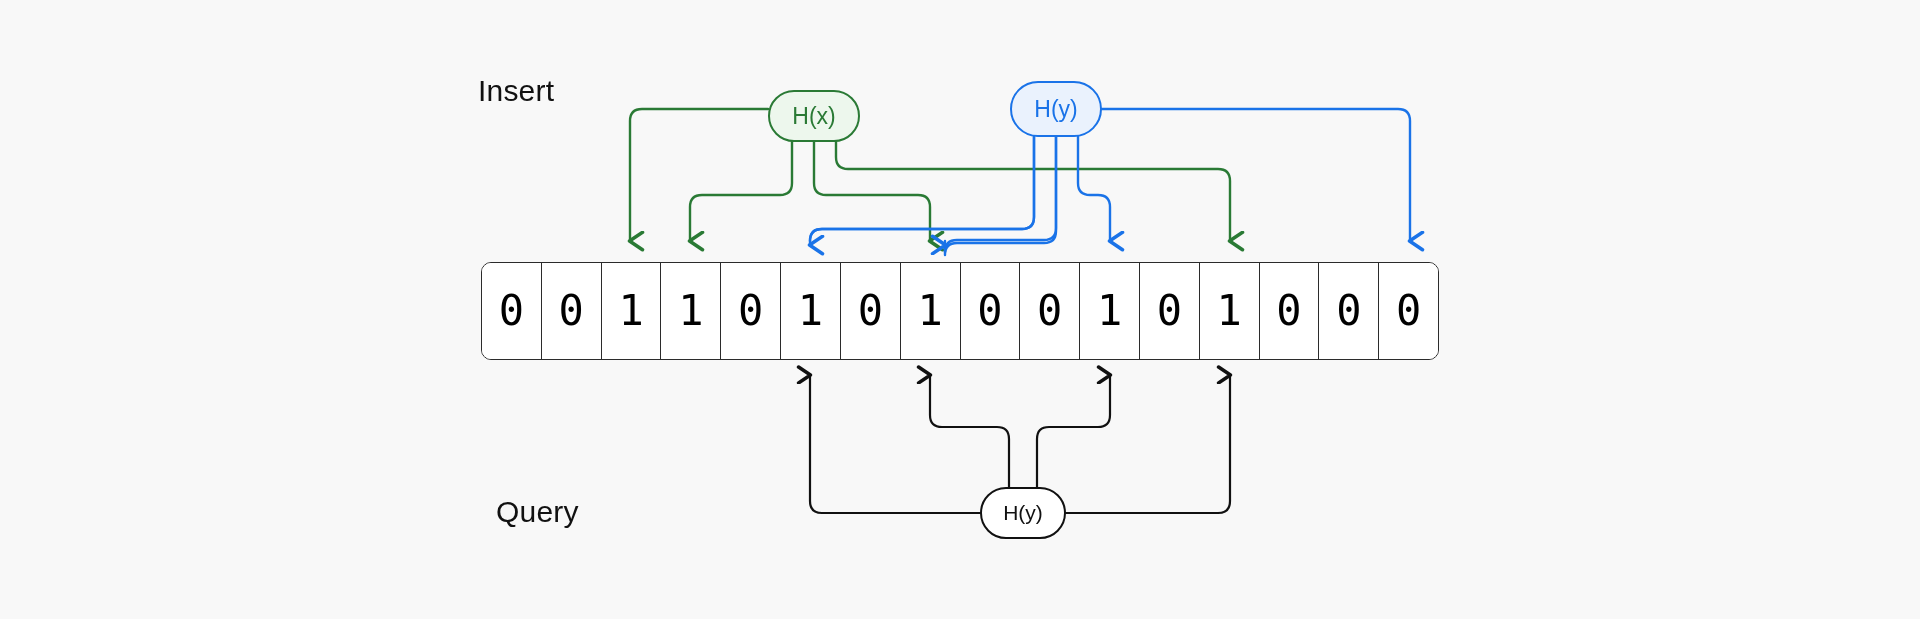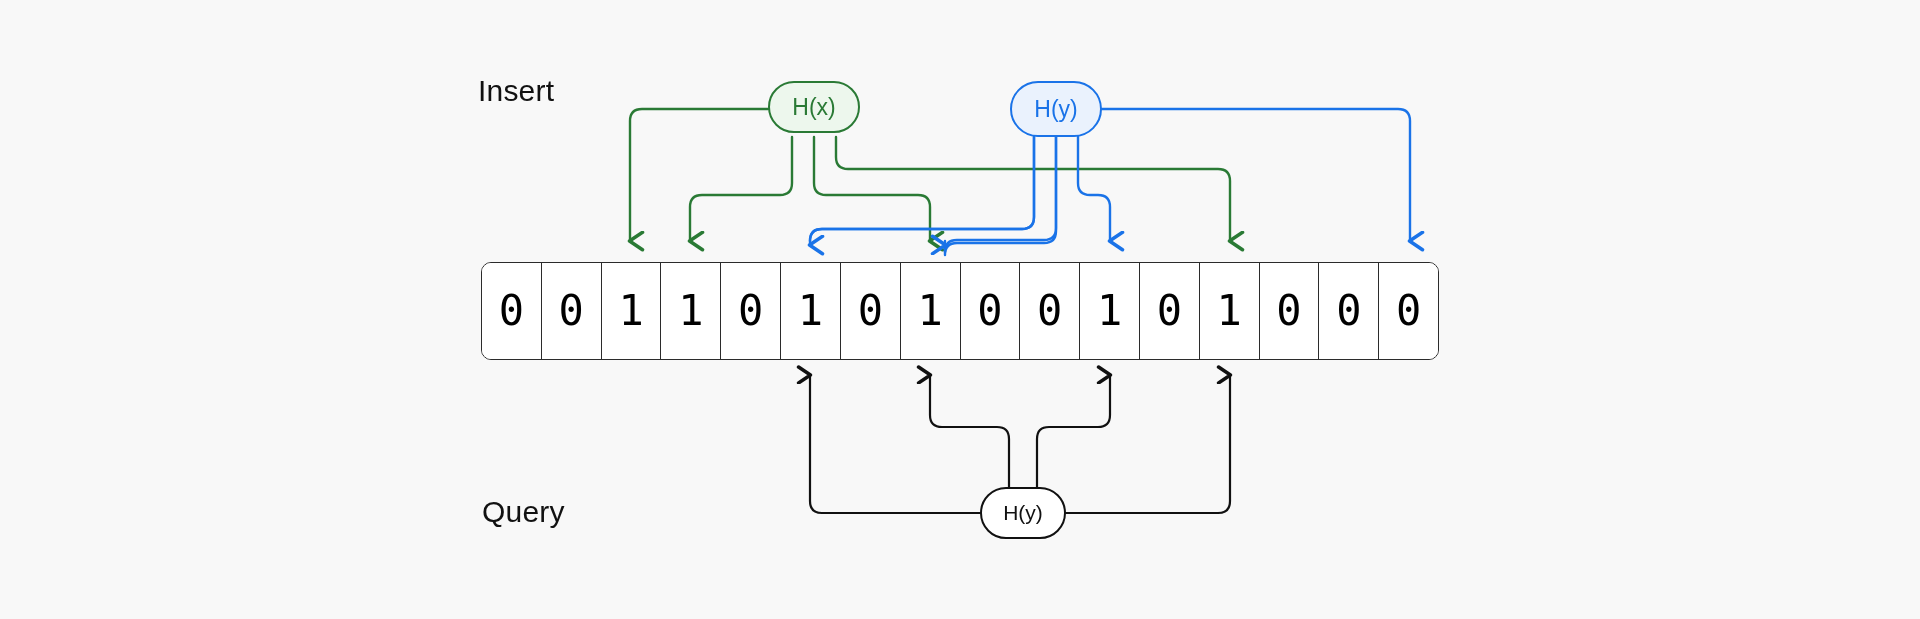--- a/index.html
+++ b/index.html
@@ -28,21 +28,21 @@
     height: 619px;
   }
   .side-label {
     position: absolute;
     font-size: 30px;
     color: #111111;
     letter-spacing: 0.2px;
     white-space: nowrap;
   }
   #insert-label { left: 478px; top: 74px; }
-  #query-label  { left: 482px; top: 495px; }
+  #query-label  { left: 496px; top: 495px; }
 
   
   #bit-array {
     position: absolute;
     left: 481px;
     top: 262px;
     width: 958px;
     height: 98px;
     display: flex;
     border: 1.6px solid #2b2b2b;
@@ -71,21 +71,21 @@
     position: absolute;
     display: flex;
     align-items: center;
     justify-content: center;
     border-radius: 999px;
     font-size: 23px;
     box-sizing: border-box;
     white-space: nowrap;
   }
   #node-hx {
-    left: 768px; top: 81px;
+    left: 768px; top: 90px;
     width: 92px; height: 52px;
     border: 2.2px solid #2a7a35;
     background: #edf7ed;
     color: #2a7a35;
   }
   #node-hy-insert {
     left: 1010px; top: 81px;
     width: 92px; height: 56px;
     border: 2.2px solid #1a73e8;
     background: #eaf2fd;

